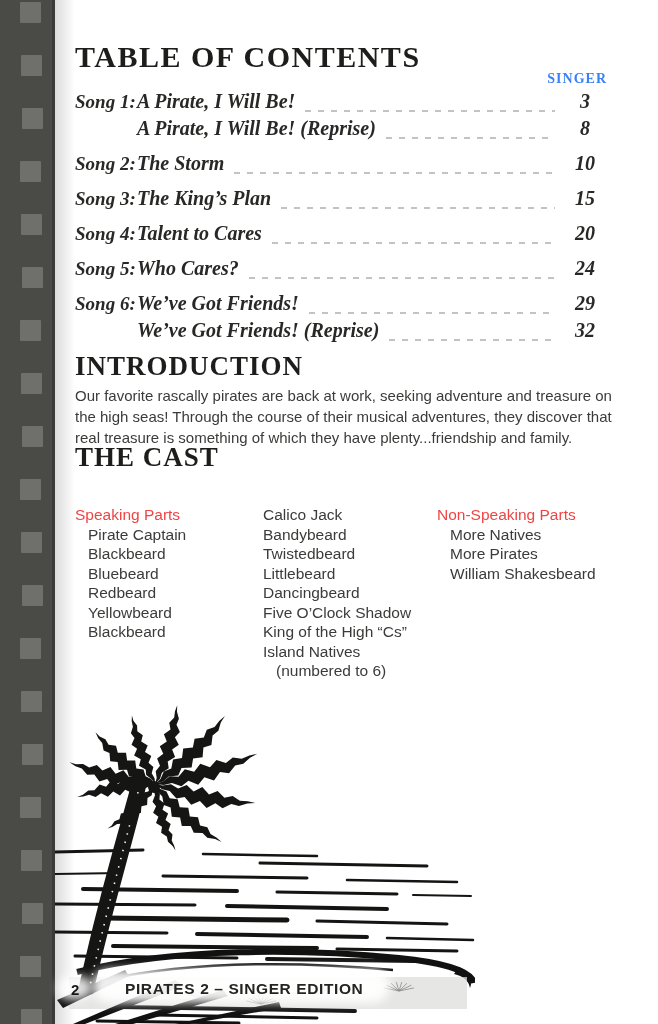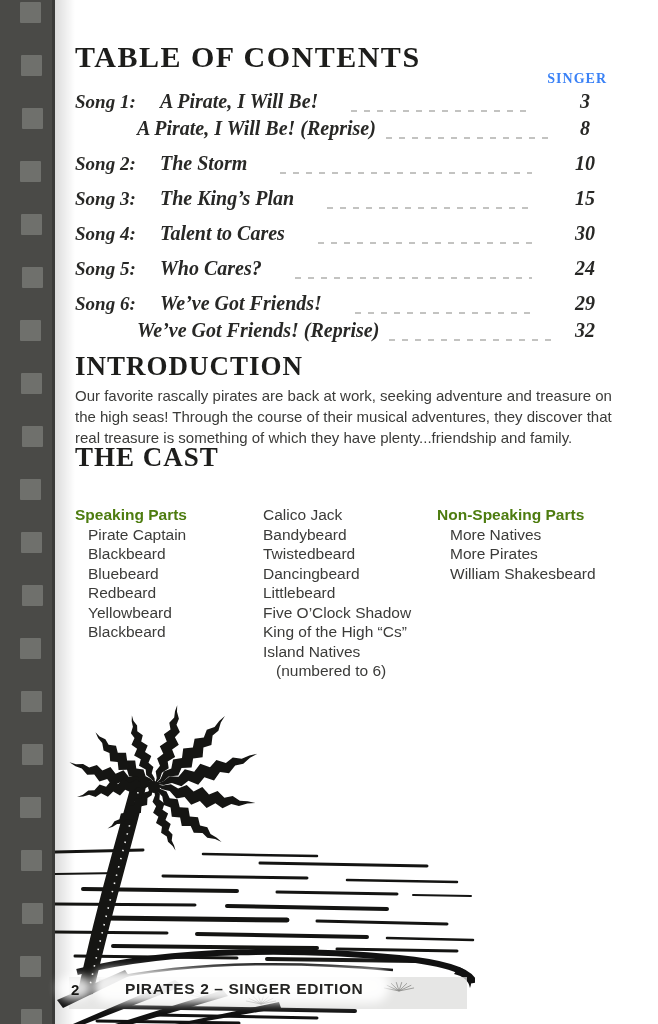--- a/index.html
+++ b/index.html
@@ -36,41 +36,41 @@
     font-family:"Liberation Serif", serif;font-weight:bold;font-size:14px;
     letter-spacing:1px;color:#3b82f6;
   }
   
   .toc{
     position:absolute;left:75px;top:90px;width:532px;z-index:3;
     font-family:"Liberation Serif", serif;font-style:italic;font-weight:bold;
     color:#282826;
   }
   .toc-row{display:flex;align-items:baseline;height:27px;}
-  .toc-row.new-song{margin-top:8px;gap:23px;}
+  .toc-row.new-song{margin-top:8px;}
   .toc-row:first-child{margin-top:0;}
   .toc-label{flex:0 0 62px;font-size:19px;}
   .toc-title{flex:0 0 auto;font-size:20px;padding-right:6px;white-space:nowrap;}
   .leader{
     flex:1 1 auto;height:2px;align-self:flex-end;margin:0 8px 5px 4px;
     background:repeating-linear-gradient(90deg,#c3c3c1 0 6px,transparent 6px 13px);
   }
   .toc-page{flex:0 0 44px;text-align:center;font-size:20px;}
   
   .intro-p{
     position:absolute;left:75px;top:385px;width:558px;margin:0;z-index:3;
     font-size:15px;line-height:21px;color:#3b3b39;
   }
   
   .cast{position:absolute;left:0;top:505px;width:658px;z-index:3;color:#3b3b39;}
   .cast-col{position:absolute;top:0;font-size:15.5px;line-height:19.5px;}
   .cast-col.c0{left:75px;width:170px;}
   .cast-col.c1{left:250px;width:185px;}
   .cast-col.c2{left:437px;width:210px;}
-  .cast-header{font-weight:bold;color:#4d7c0f;}
+  .cast-header{font-weight:normal;color:#ef4444;}
   .cast-member{padding-left:13px;white-space:nowrap;}
   .cast-member.sub{padding-left:26px;}
   
   .palm-svg{position:absolute;left:55px;top:684px;width:420px;height:340px;z-index:2;}
   
   .footer-banner{
     position:absolute;left:92px;top:969px;width:298px;height:34px;z-index:6;
     background:rgba(255,255,255,0.93);border-radius:17px;filter:blur(5px);
   }
   .footer-glow2{
@@ -137,21 +137,21 @@
     <div class="toc-row new-song">
       <span class="toc-label">Song 3:</span>
       <span class="toc-title">The King’s Plan</span>
       <span class="leader"></span>
       <span class="toc-page">15</span>
     </div>
     <div class="toc-row new-song">
       <span class="toc-label">Song 4:</span>
       <span class="toc-title">Talent to Cares</span>
       <span class="leader"></span>
-      <span class="toc-page">30</span>
+      <span class="toc-page">20</span>
     </div>
     <div class="toc-row new-song">
       <span class="toc-label">Song 5:</span>
       <span class="toc-title">Who Cares?</span>
       <span class="leader"></span>
       <span class="toc-page">24</span>
     </div>
     <div class="toc-row new-song">
       <span class="toc-label">Song 6:</span>
       <span class="toc-title">We’ve Got Friends!</span>
@@ -177,22 +177,22 @@
       <div class="cast-member">Blackbeard</div>
       <div class="cast-member">Bluebeard</div>
       <div class="cast-member">Redbeard</div>
       <div class="cast-member">Yellowbeard</div>
       <div class="cast-member">Blackbeard</div>
     </div>
     <div class="cast-col c1">
       <div class="cast-member">Calico Jack</div>
       <div class="cast-member">Bandybeard</div>
       <div class="cast-member">Twistedbeard</div>
+      <div class="cast-member">Littlebeard</div>
       <div class="cast-member">Dancingbeard</div>
-      <div class="cast-member">Littlebeard</div>
       <div class="cast-member">Five O’Clock Shadow</div>
       <div class="cast-member">King of the High “Cs”</div>
       <div class="cast-member">Island Natives</div>
       <div class="cast-member sub">(numbered to 6)</div>
     </div>
     <div class="cast-col c2">
       <div class="cast-header">Non-Speaking Parts</div>
       <div class="cast-member">More Natives</div>
       <div class="cast-member">More Pirates</div>
       <div class="cast-member">William Shakesbeard</div>

